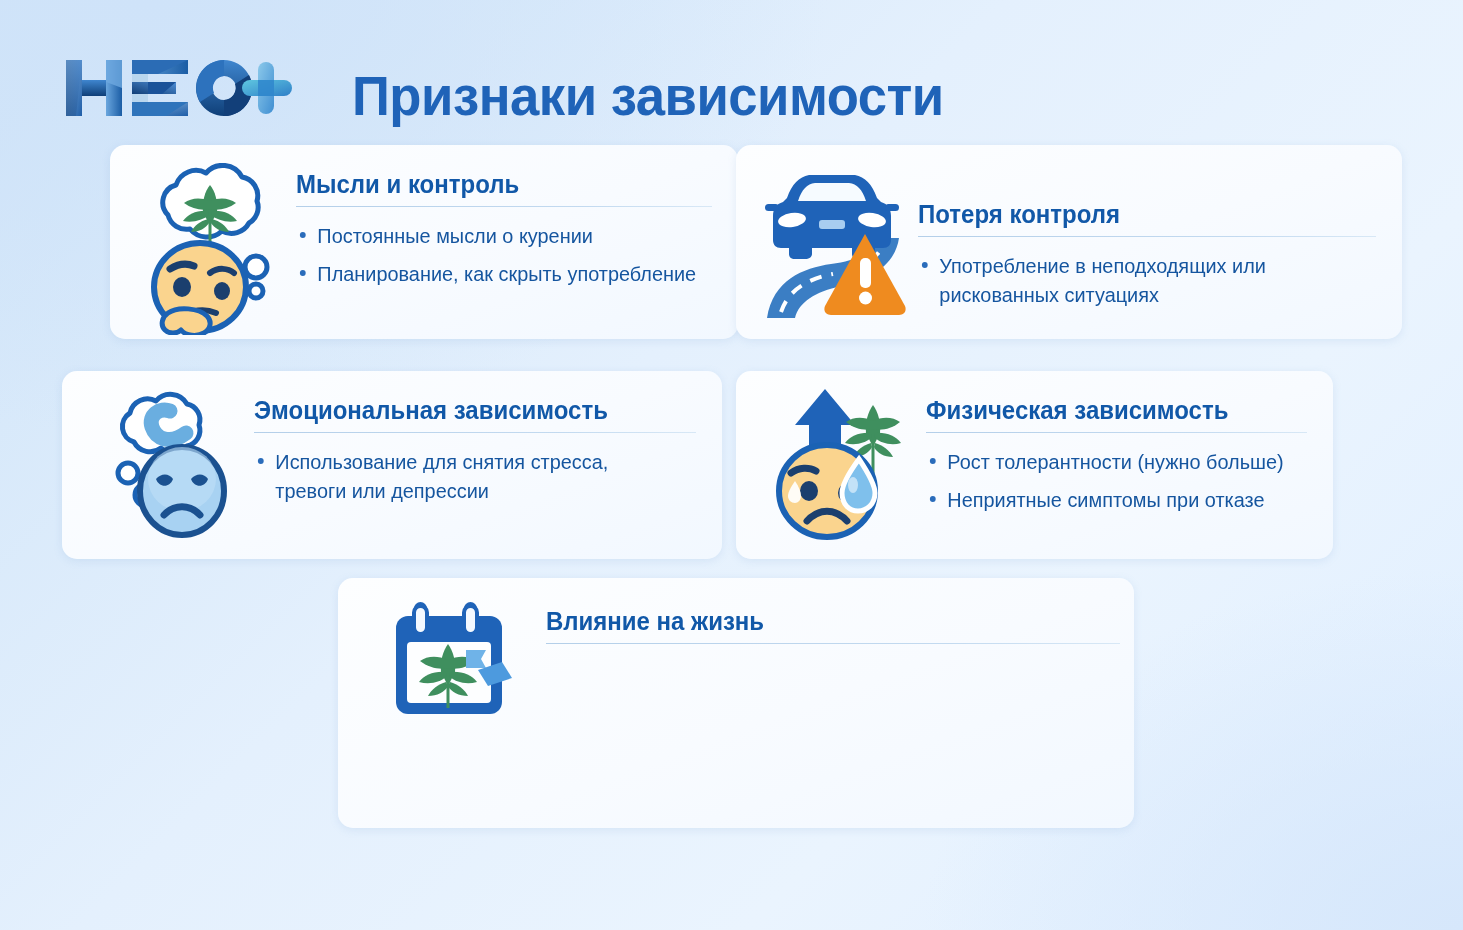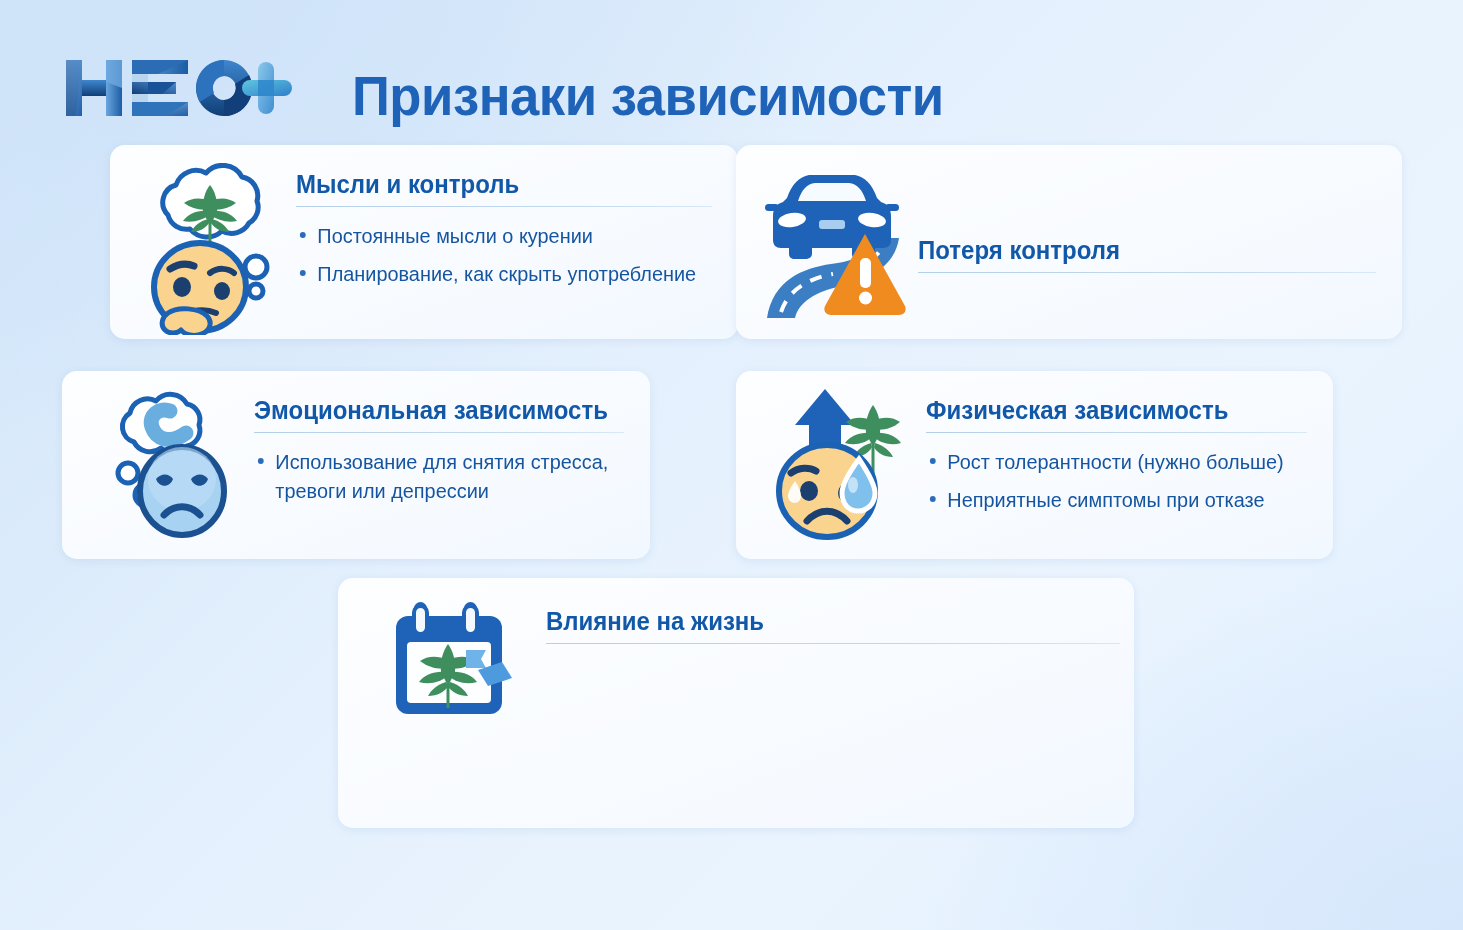--- a/index.html
+++ b/index.html
@@ -57,21 +57,21 @@
     position: absolute;
     background: linear-gradient(160deg, #fdfeff 0%, #f8fbff 55%, #f2f8ff 100%);
     border-radius: 15px;
     box-shadow: 0 2px 9px rgba(120,160,205,0.17);
     display: flex;
     align-items: flex-start;
     box-sizing: border-box;
   }
   .card-1 { left: 73px;  top: 145px; width: 628px; height: 194px; margin-left: 37px; }
   .card-2 { left: 736px; top: 145px; width: 666px; height: 194px; align-items: center; }
-  .card-3 { left: 62px;  top: 371px; width: 588px; height: 188px; }
+  .card-3 { left: 62px;  top: 371px; width: 660px; height: 188px; }
   .card-4 { left: 736px; top: 371px; width: 597px; height: 188px; }
   .card-5 { left: 338px; top: 578px; width: 796px; height: 250px; }
 
   .card-icon {
     flex: 0 0 auto;
     display: flex;
     align-items: flex-start;
     justify-content: center;
   }
   .card-1 .card-icon { width: 160px; padding: 18px 0 0 22px; }
@@ -248,20 +248,23 @@
         <rect x="126" y="36" width="14" height="7" rx="3.5" fill="#1f63b8"></rect>
 
         <path d="M106,66 L146,138 C148,143 145,147 140,147 L72,147 C67,147 64,143 66,138 Z" fill="#ef8b1f"></path>
         <rect x="101" y="90" width="11" height="30" rx="5" fill="#ffffff"></rect>
         <circle cx="106.5" cy="130" r="6.5" fill="#ffffff"></circle>
       </svg>
     </div>
     <div class="card-body">
       <div class="card-heading">Потеря контроля</div>
       <div class="card-divider"></div>
+      <ul class="bullets">
+        <li>Употребление в неподходящих или рискованных ситуациях</li>
+      </ul>
     </div>
   </div>
 
   <div class="card card-3">
     <div class="card-icon">
       <svg width="140" height="156" viewBox="0 0 140 156" aria-hidden="true">
 
         <path d="M30,26 a18,18 0 0,1 26,-12 a19,19 0 0,1 31,3 a16,16 0 0,1 12,21 a16,16 0 0,1 -12,21 a18,18 0 0,1 -26,2 a18,18 0 0,1 -27,-6 a16,16 0 0,1 -4,-29 Z" fill="#ffffff" stroke="#1b62b4" stroke-width="5" stroke-linejoin="round"></path>
 
         <path d="M86,46 C70,58 56,52 52,40 C48,28 60,20 70,24" stroke="#6aaee0" stroke-width="15" fill="none" stroke-linecap="round"></path>

